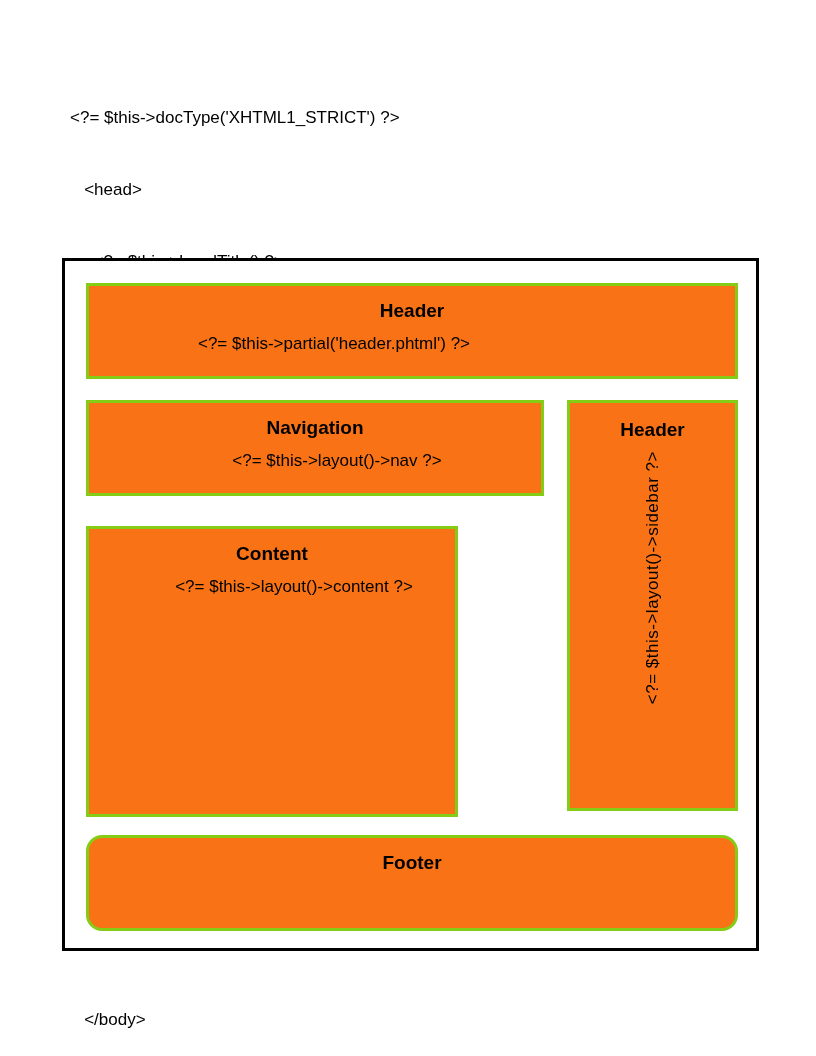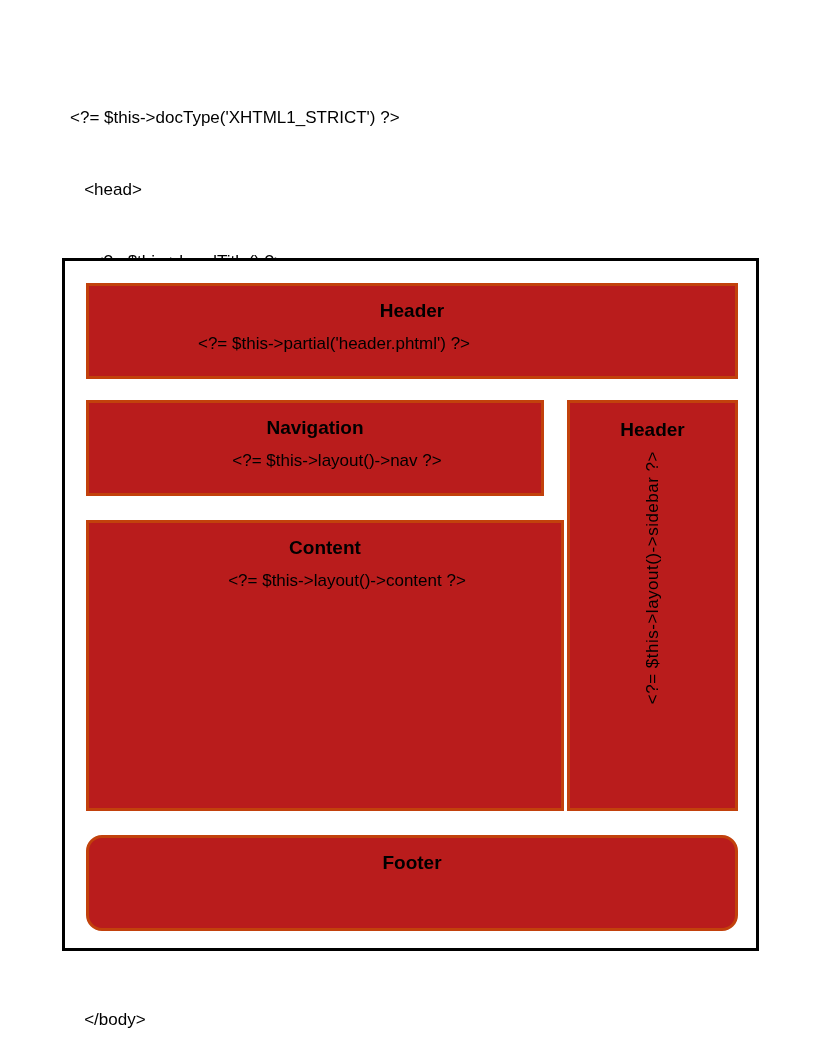--- a/index.html
+++ b/index.html
@@ -36,29 +36,29 @@
     top: 258px;
     width: 697px;
     height: 693px;
     border: 3px solid #000;
     box-sizing: border-box;
     background: #fff;
   }
 
   .region-box {
     position: absolute;
-    border: 3px solid #c2410c;
+    border: 3px solid #84cc16;
     box-sizing: border-box;
-    background: #b91c1c;
+    background: #f97316;
   }
 
   
   #header-box    { left: 21px;  top: 22px;  width: 652px; height: 96px; }
   #nav-box       { left: 21px;  top: 139px; width: 458px; height: 96px; }
-  #content-box   { left: 21px;  top: 259px; width: 478px; height: 291px; }
+  #content-box   { left: 21px;  top: 265px; width: 372px; height: 291px; }
   #sidebar-box   { left: 502px; top: 139px; width: 171px; height: 411px; }
   #footer-box    { left: 21px;  top: 574px; width: 652px; height: 96px; border-radius: 16px; }
 
   .region-title {
     position: absolute;
     left: 0;
     right: 0;
     top: 14px;
     text-align: center;
     font-size: 19px;

